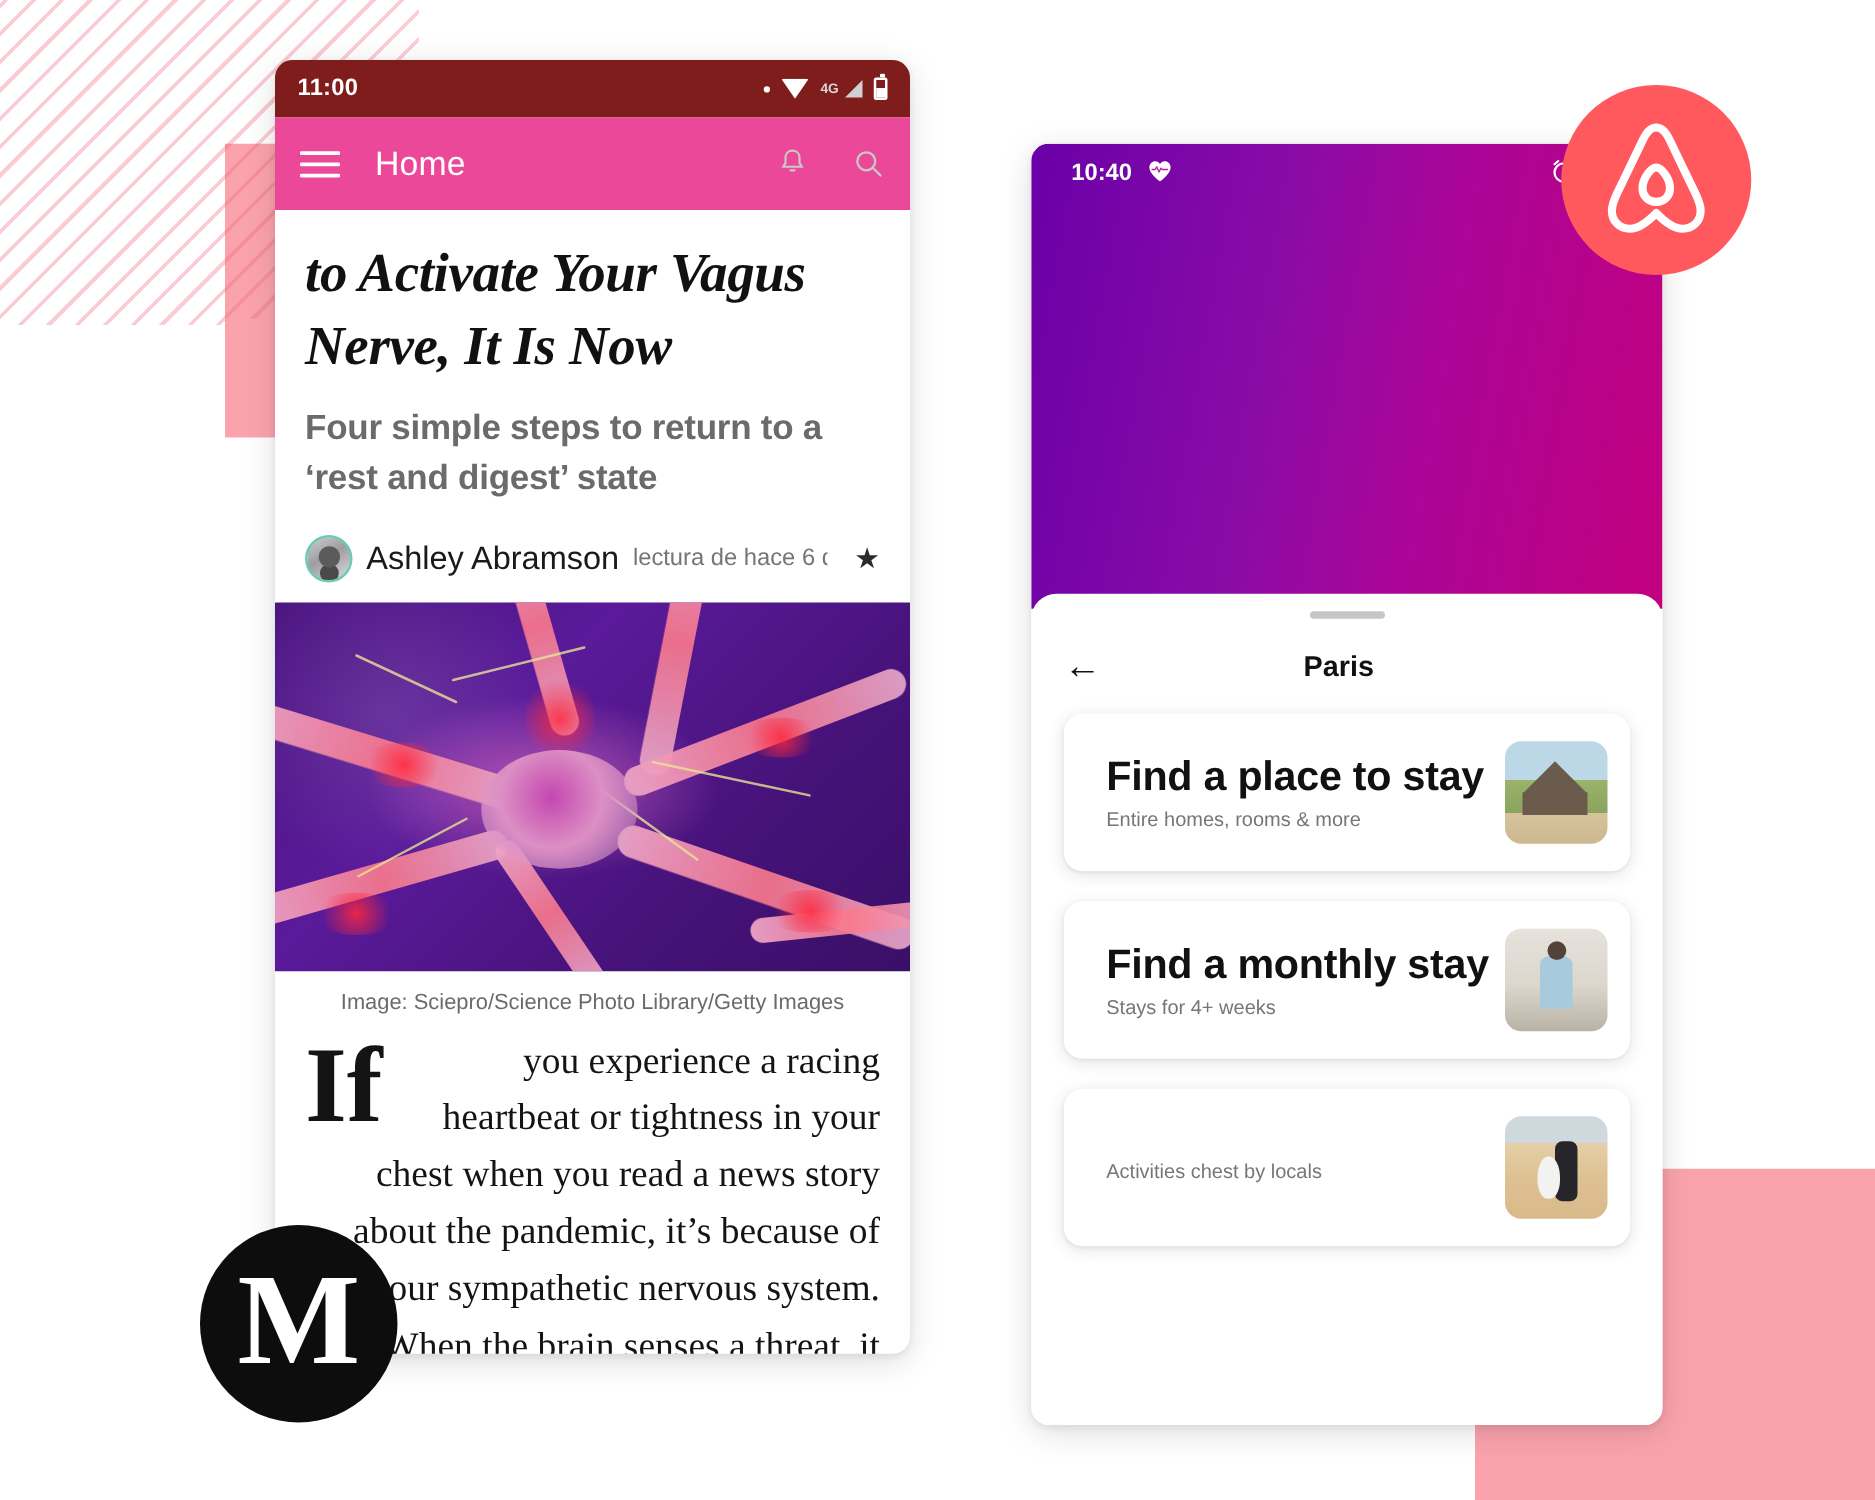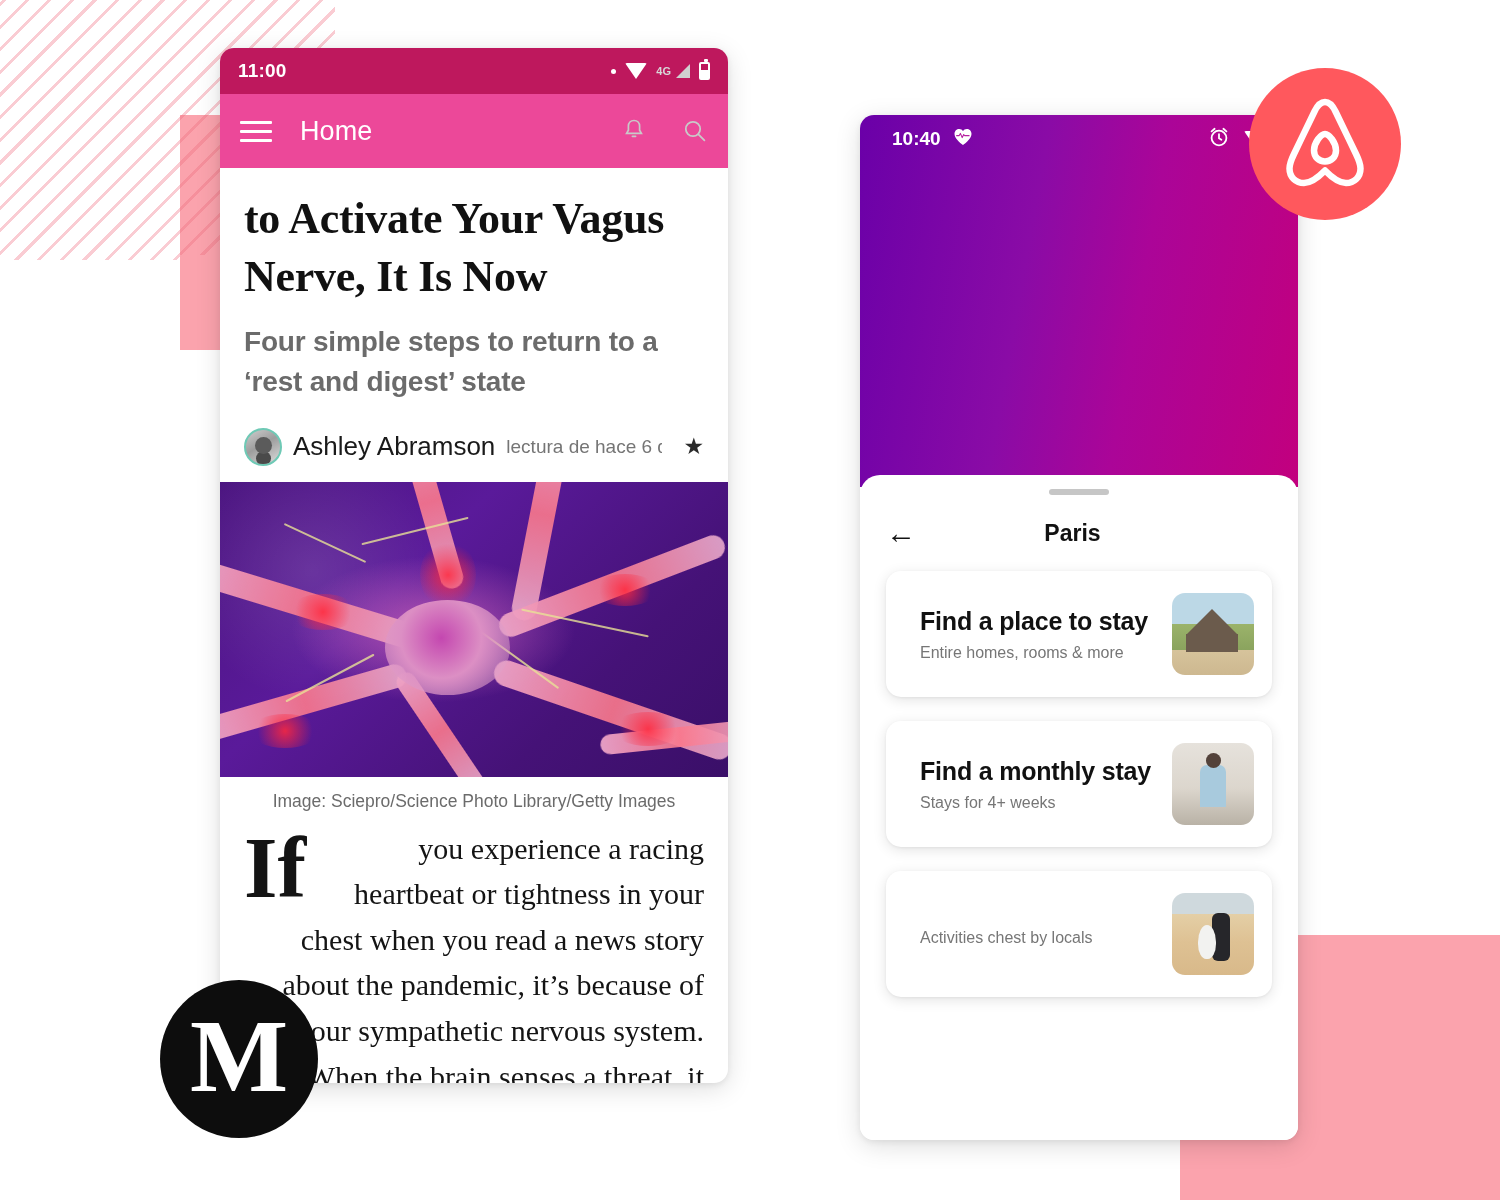--- a/index.html
+++ b/index.html
@@ -61,21 +61,21 @@
   }
 
   
   #medium-phone {
     left: 220px; top: 48px;
     width: 508px; height: 1035px;
     background: #ffffff;
   }
   .m-statusbar {
     height: 46px;
-    background: #be185d;
+    background: #7f1d1d;
     display: flex;
     align-items: center;
     padding: 0 18px;
     color: #fff;
   }
   .m-clock {
     font-size: 19px;
     font-weight: bold;
     letter-spacing: .2px;
   }
@@ -154,20 +154,21 @@
   .bell-ic svg, .search-ic svg { display: block; }
 
   .m-article { padding: 0 24px; }
   .m-headline {
     font-family: "Liberation Serif", serif;
     font-size: 44px;
     line-height: 1.32;
     color: #111;
     margin-top: 22px;
     letter-spacing: -.3px;
+    font-style: italic;
   }
   .m-subhead {
     font-size: 28px;
     line-height: 1.42;
     color: #6b6b6b;
     margin-top: 16px;
     letter-spacing: -.2px;
   }
   .m-byline {
     display: flex;
@@ -305,23 +306,22 @@
     font-weight: bold;
     font-size: 104px;
     color: #fff;
     line-height: 1;
     margin-top: -6px;
   }
 
   
   #airbnb-phone {
     left: 825px; top: 115px;
-    width: 438px; height: 1025px;
+    width: 505px; height: 1025px;
     background: #fff;
-    margin-left: 35px;
   }
   .a-hero {
     height: 372px;
     background: linear-gradient(100deg, #6a00a8 0%, #8a0ba6 38%, #ab0598 62%, #c2007e 100%);
     position: relative;
     padding: 0 32px;
   }
   .a-statusbar {
     height: 48px;
     display: flex;
@@ -375,21 +375,21 @@
     display: flex;
     align-items: center;
     background: #fff;
     border-radius: 15px;
     padding: 22px 18px 22px 34px;
     margin-bottom: 24px;
     box-shadow: 0 3px 14px rgba(0,0,0,.11), 0 1px 3px rgba(0,0,0,.06);
   }
   .a-card-text { flex: 1; }
   .a-card-title {
-    font-size: 25px;
+    font-size: 33px;
     font-weight: bold;
     color: #111;
     letter-spacing: -.2px;
   }
   .a-card-sub {
     font-size: 16px;
     color: #767676;
     margin-top: 8px;
   }
   .a-thumb {

